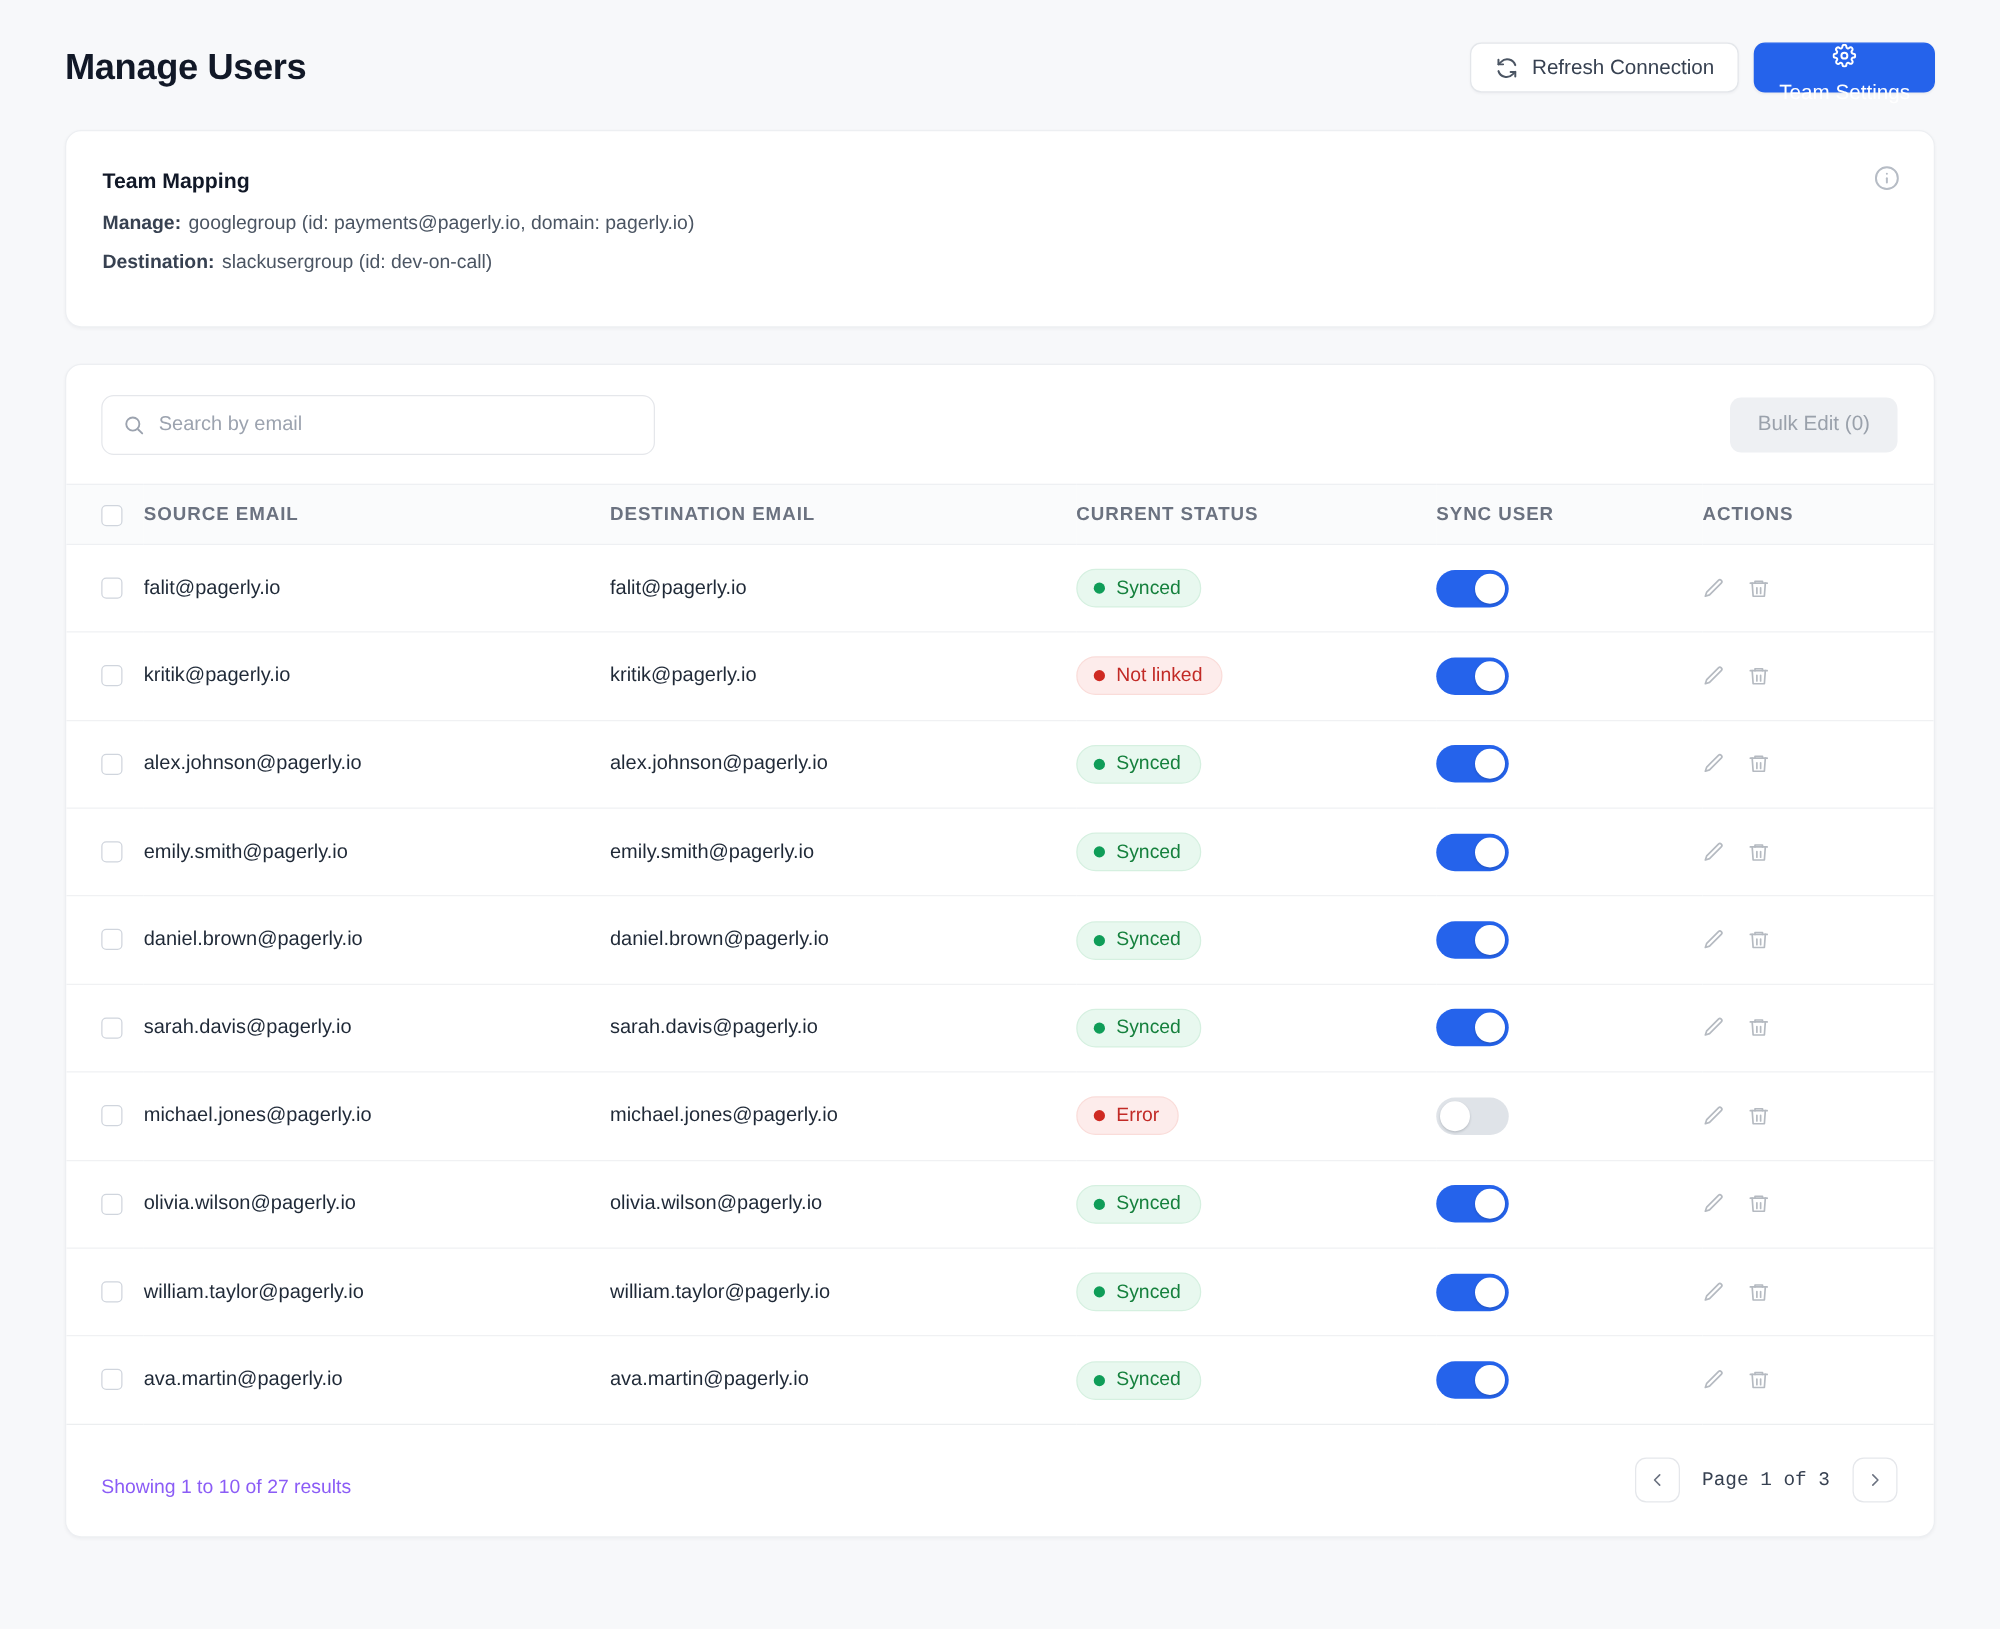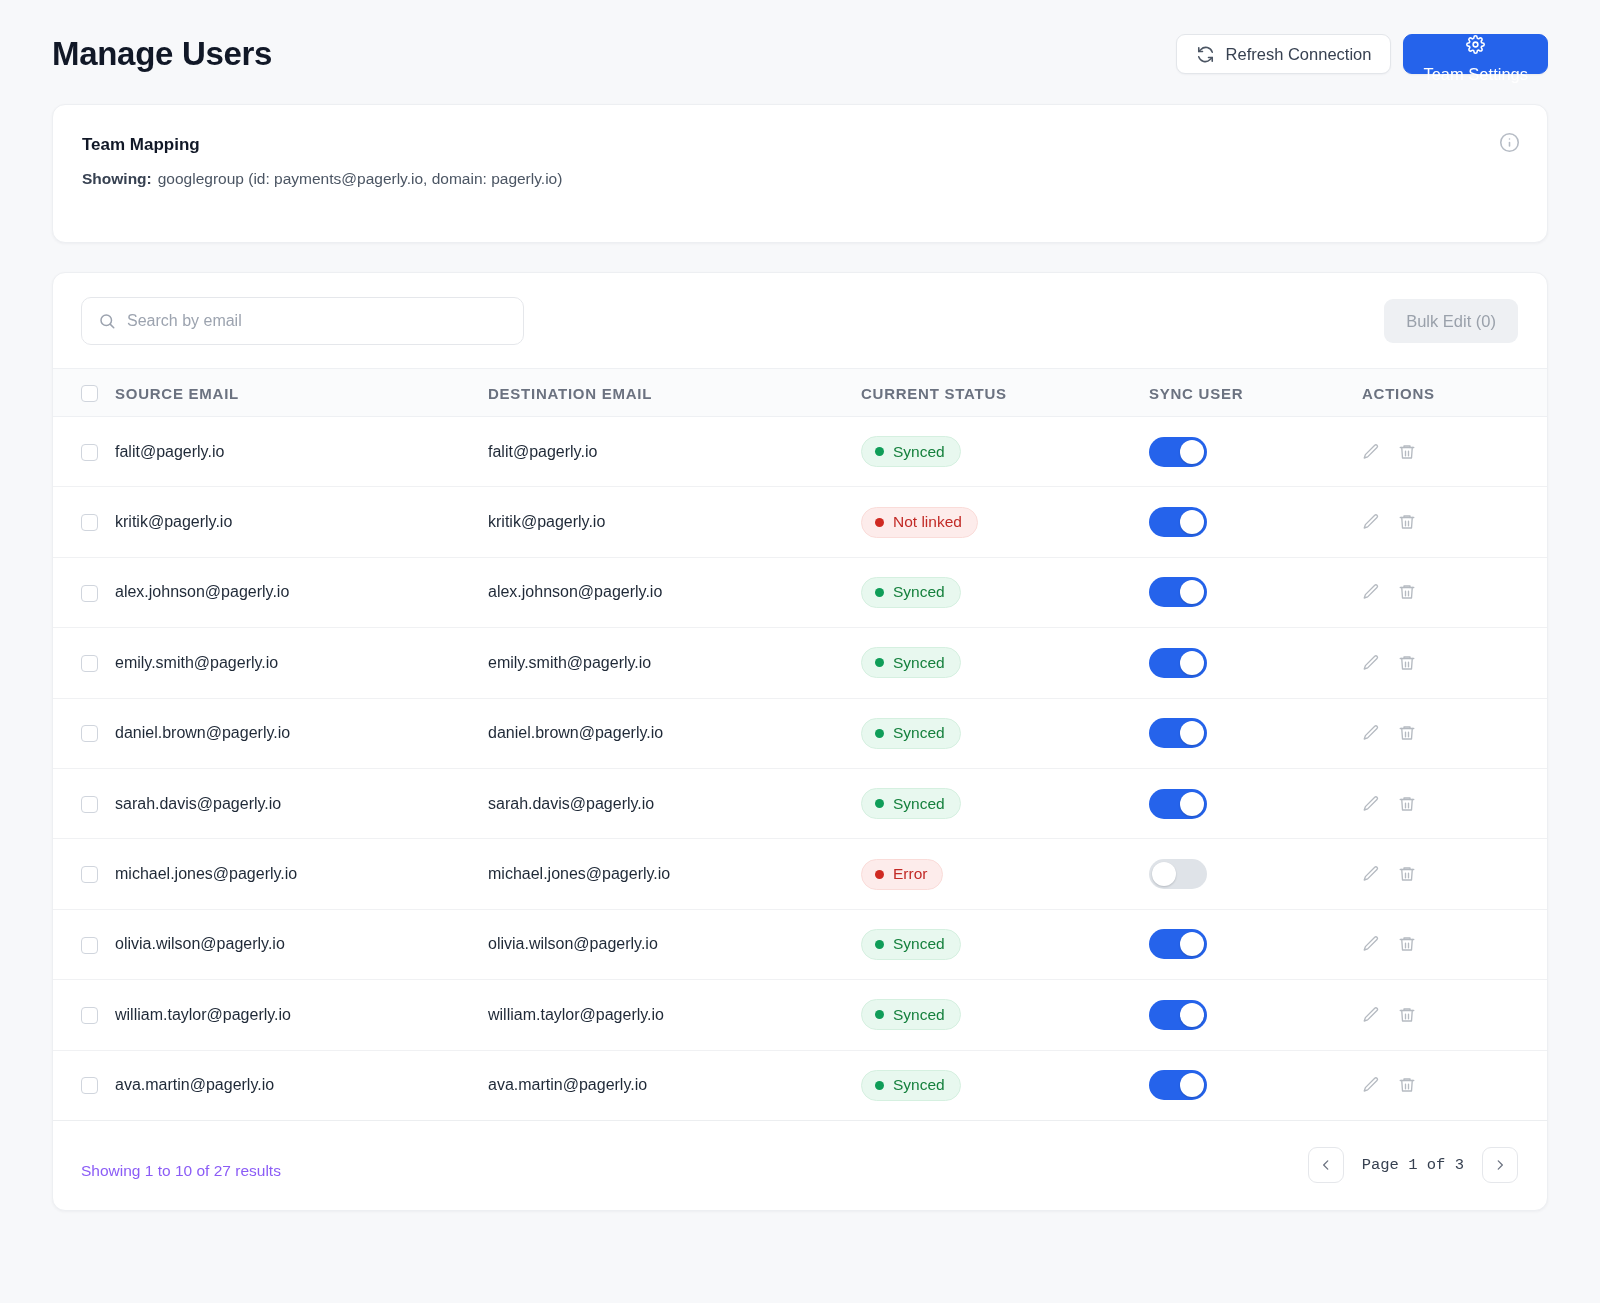--- a/index.html
+++ b/index.html
@@ -19,21 +19,21 @@
 
   
   .topbar {
     display: flex;
     align-items: center;
     justify-content: space-between;
     height: 104px;
     padding-top: 4px;
   }
   .page-title {
-    font-size: 33px;
+    font-size: 29px;
     font-weight: bold;
     color: #111827;
     letter-spacing: -0.3px;
   }
   .topbar-actions { display: flex; align-items: center; gap: 12px; }
   .btn {
     display: inline-flex;
     align-items: center;
     gap: 11px;
     height: 40px;
@@ -271,21 +271,24 @@
           </svg>
         </span>
         <span>Team Settings</span>
       </div>
     </div>
   </div>
 
   <div class="card mapping-card">
     <div class="mapping-title">Team Mapping</div>
     <div class="mapping-line">
-      <span class="lbl">Showing:</span><span class="val">googlegroup (id: payments@pagerly.io, domain: pagerly.io)</span>
+      <span class="lbl">Manage:</span><span class="val">googlegroup (id: payments@pagerly.io, domain: pagerly.io)</span>
+    </div>
+    <div class="mapping-line">
+      <span class="lbl">Destination:</span><span class="val">slackusergroup (id: dev-on-call)</span>
     </div>
     <span class="info-icon">
       <svg width="21" height="21" viewBox="0 0 24 24" fill="none" stroke="#b6bcc5" stroke-width="1.8" stroke-linecap="round" stroke-linejoin="round">
         <circle cx="12" cy="12" r="10"></circle>
         <path d="M12 16v-4"></path>
         <path d="M12 8h.01"></path>
       </svg>
     </span>
   </div>
 

